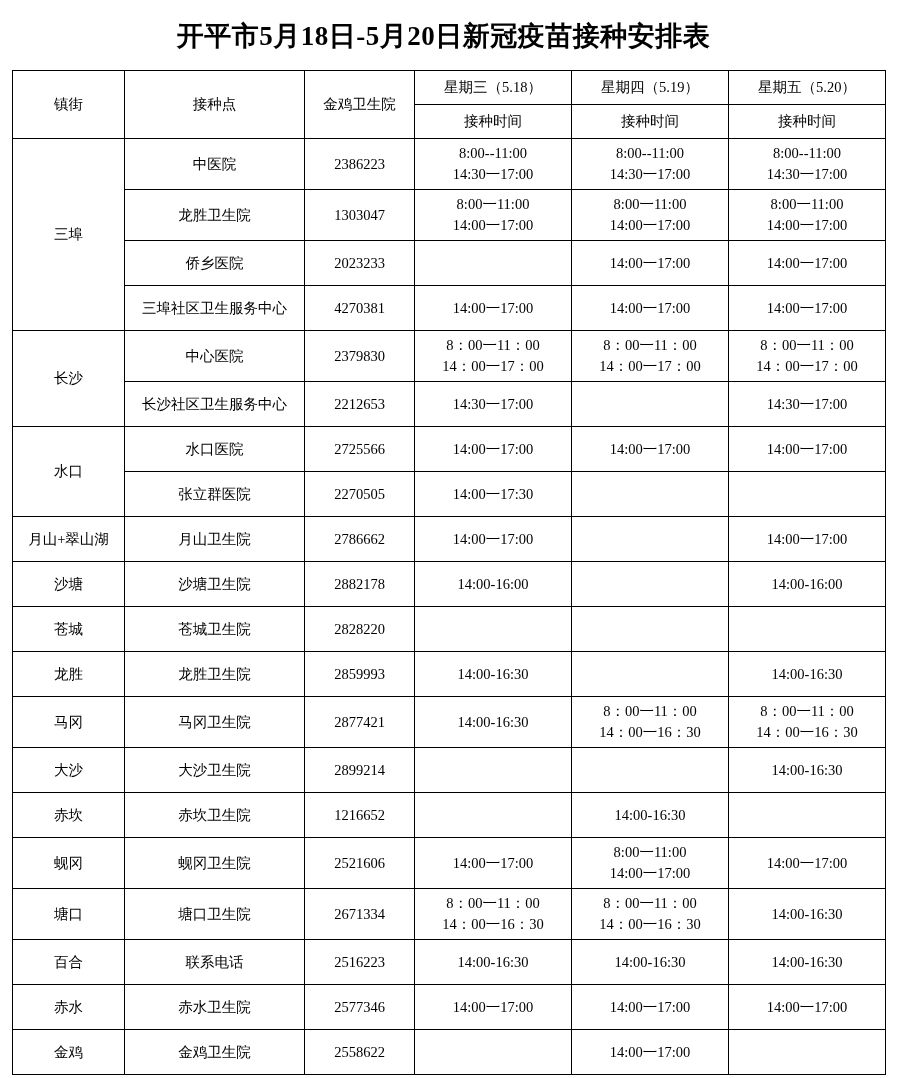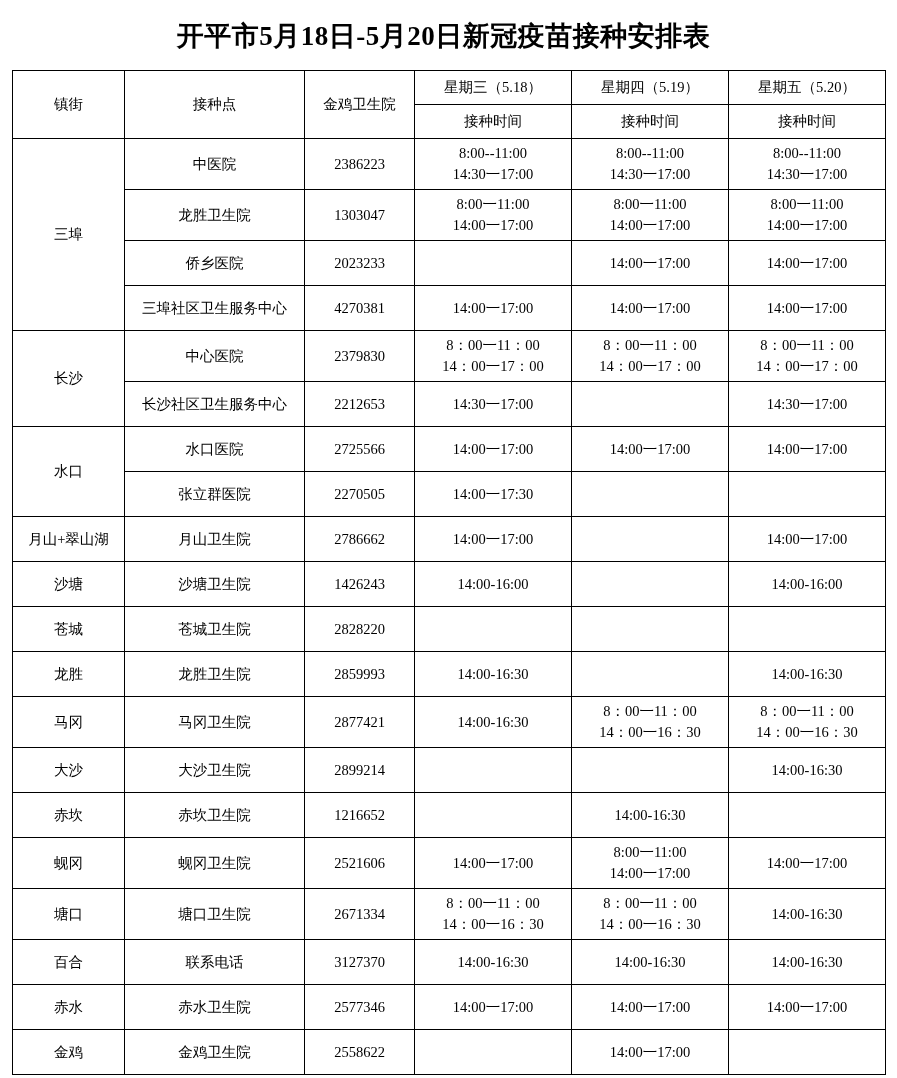--- a/index.html
+++ b/index.html
@@ -167,21 +167,21 @@
           <td class="town">月山+翠山湖</td>
           <td class="site">月山卫生院</td>
           <td class="phone">2786662</td>
           <td class="slot">14:00一17:00</td>
           <td class="slot empty"></td>
           <td class="slot">14:00一17:00</td>
         </tr>
         <tr class="r">
           <td class="town">沙塘</td>
           <td class="site">沙塘卫生院</td>
-          <td class="phone">1426243</td>
+          <td class="phone">2882178</td>
           <td class="slot">14:00-16:00</td>
           <td class="slot empty"></td>
           <td class="slot">14:00-16:00</td>
         </tr>
         <tr class="r">
           <td class="town">苍城</td>
           <td class="site">苍城卫生院</td>
           <td class="phone">2828220</td>
           <td class="slot empty"></td>
           <td class="slot empty"></td>
@@ -236,21 +236,21 @@
           <td class="phone">2671334</td>
           <td class="slot">8：00一11：00
 14：00一16：30</td>
           <td class="slot">8：00一11：00
 14：00一16：30</td>
           <td class="slot">14:00-16:30</td>
         </tr>
         <tr class="r">
           <td class="town">百合</td>
           <td class="site">联系电话</td>
-          <td class="phone">3127370</td>
+          <td class="phone">2516223</td>
           <td class="slot">14:00-16:30</td>
           <td class="slot">14:00-16:30</td>
           <td class="slot">14:00-16:30</td>
         </tr>
         <tr class="r">
           <td class="town">赤水</td>
           <td class="site">赤水卫生院</td>
           <td class="phone">2577346</td>
           <td class="slot">14:00一17:00</td>
           <td class="slot">14:00一17:00</td>

